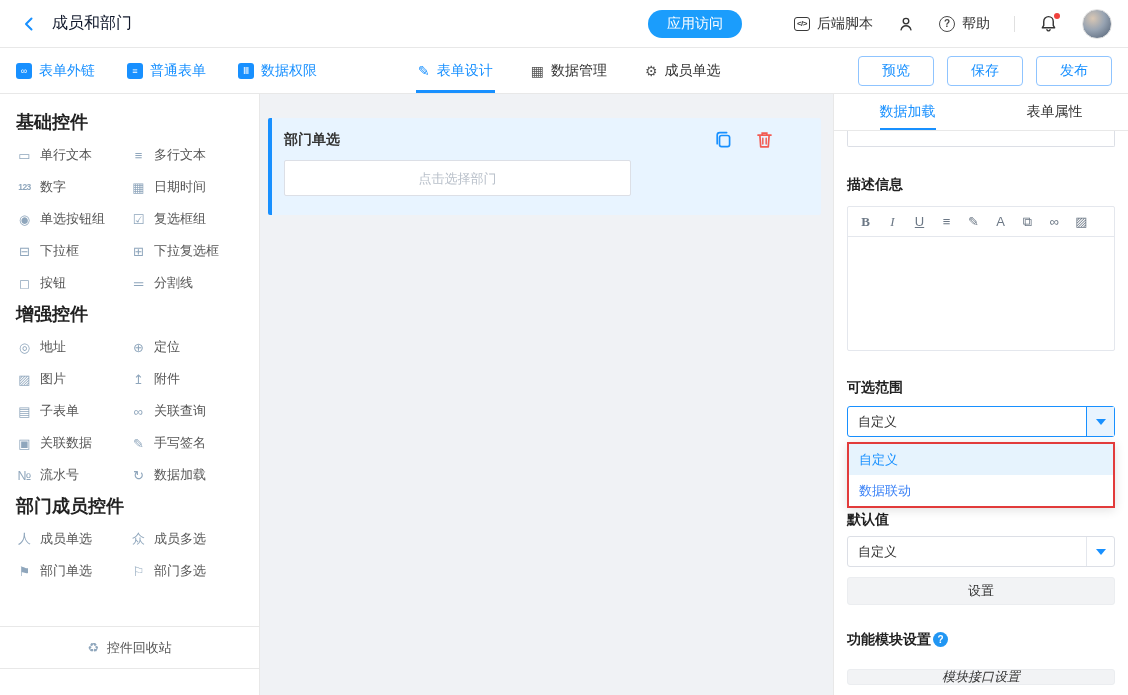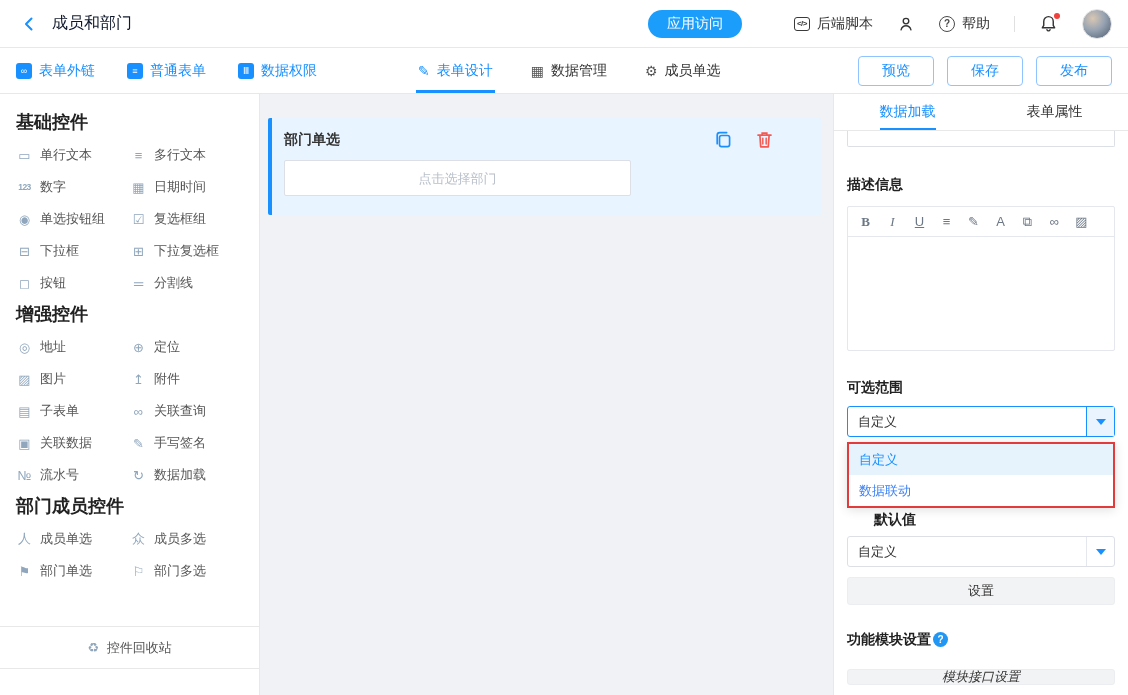--- a/index.html
+++ b/index.html
@@ -98,21 +98,21 @@
   .sel-caret { width:28px; align-self:stretch; border-left:1px solid #e4e7ed;
     display:flex; align-items:center; justify-content:center; }
   .select.focused .sel-caret { border-left-color:#1890ff; background:#e9f4fe; }
   .caret-down { width:0; height:0; border-left:5px solid transparent; border-right:5px solid transparent;
     border-top:6px solid #1890ff; }
   .dropdown { margin-top:5px; border:2px solid #e23b3b; background:#fff;
     box-shadow:0 2px 10px rgba(0,0,0,0.12); position:relative; z-index:2; }
   .opt { height:31px; display:flex; align-items:center; padding-left:10px; font-size:13px;
     color:#3b82f6; cursor:pointer; background:#fff; }
   .opt.selected { background:#e6f3fd; color:#1890ff; }
-  .plabel.tight { margin-top:4px;margin-left:27px; }
+  .plabel.tight { margin-top:4px; }
   .gray-btn { margin-top:10px; height:28px; background:#f2f3f5; border:1px solid #ebedf0; border-radius:3px;
     display:flex; align-items:center; justify-content:center; font-size:13px; color:#333; cursor:pointer; }
   .gray-btn.tall { margin-top:22px; height:16px;font-style:italic; }
   .mt27 { margin-top:27px; }
   .mt9 { margin-top:9px; }
 </style>
 </head>
 <body>
 
 <div class="header">

